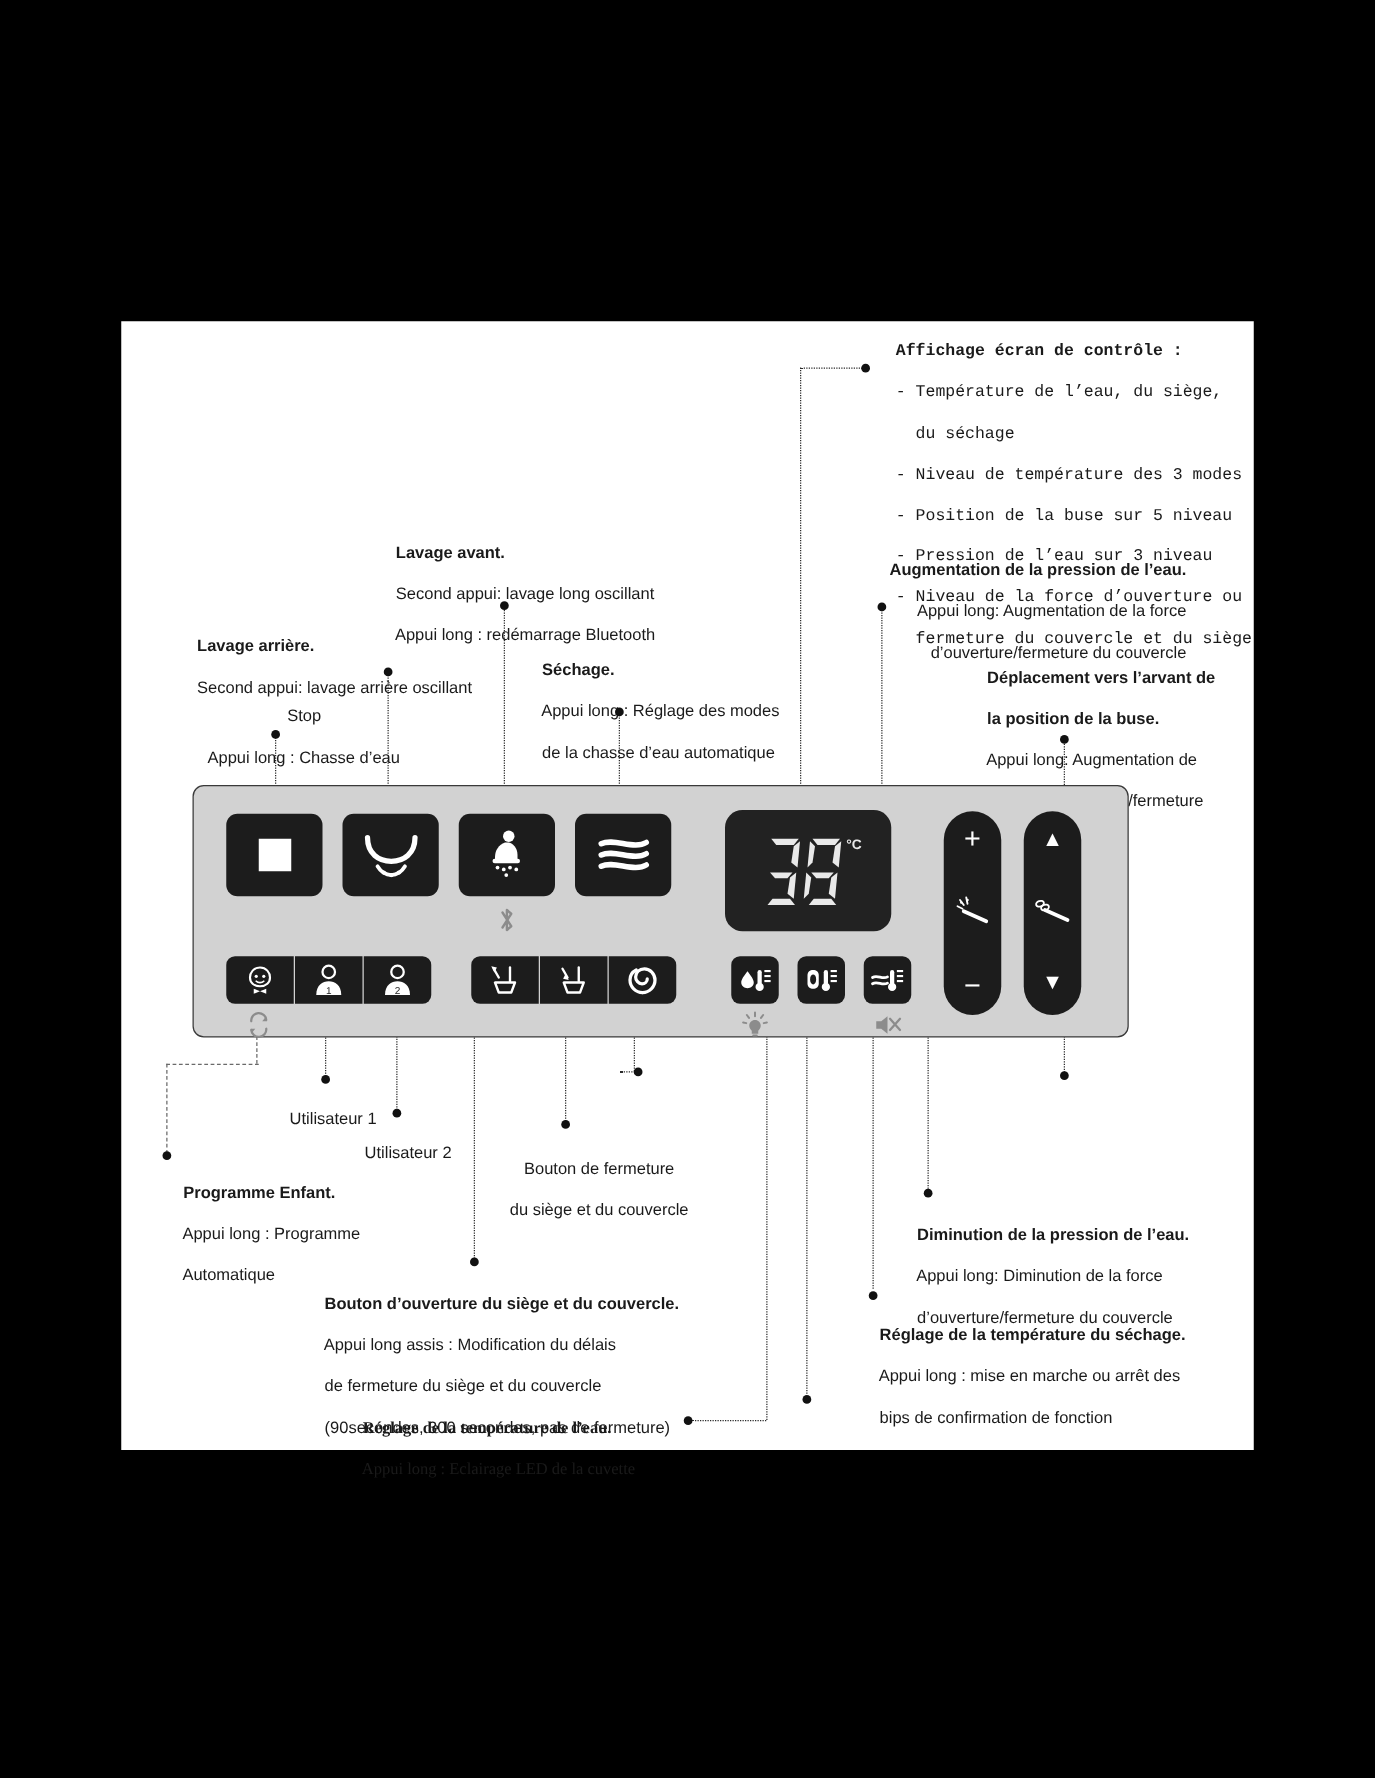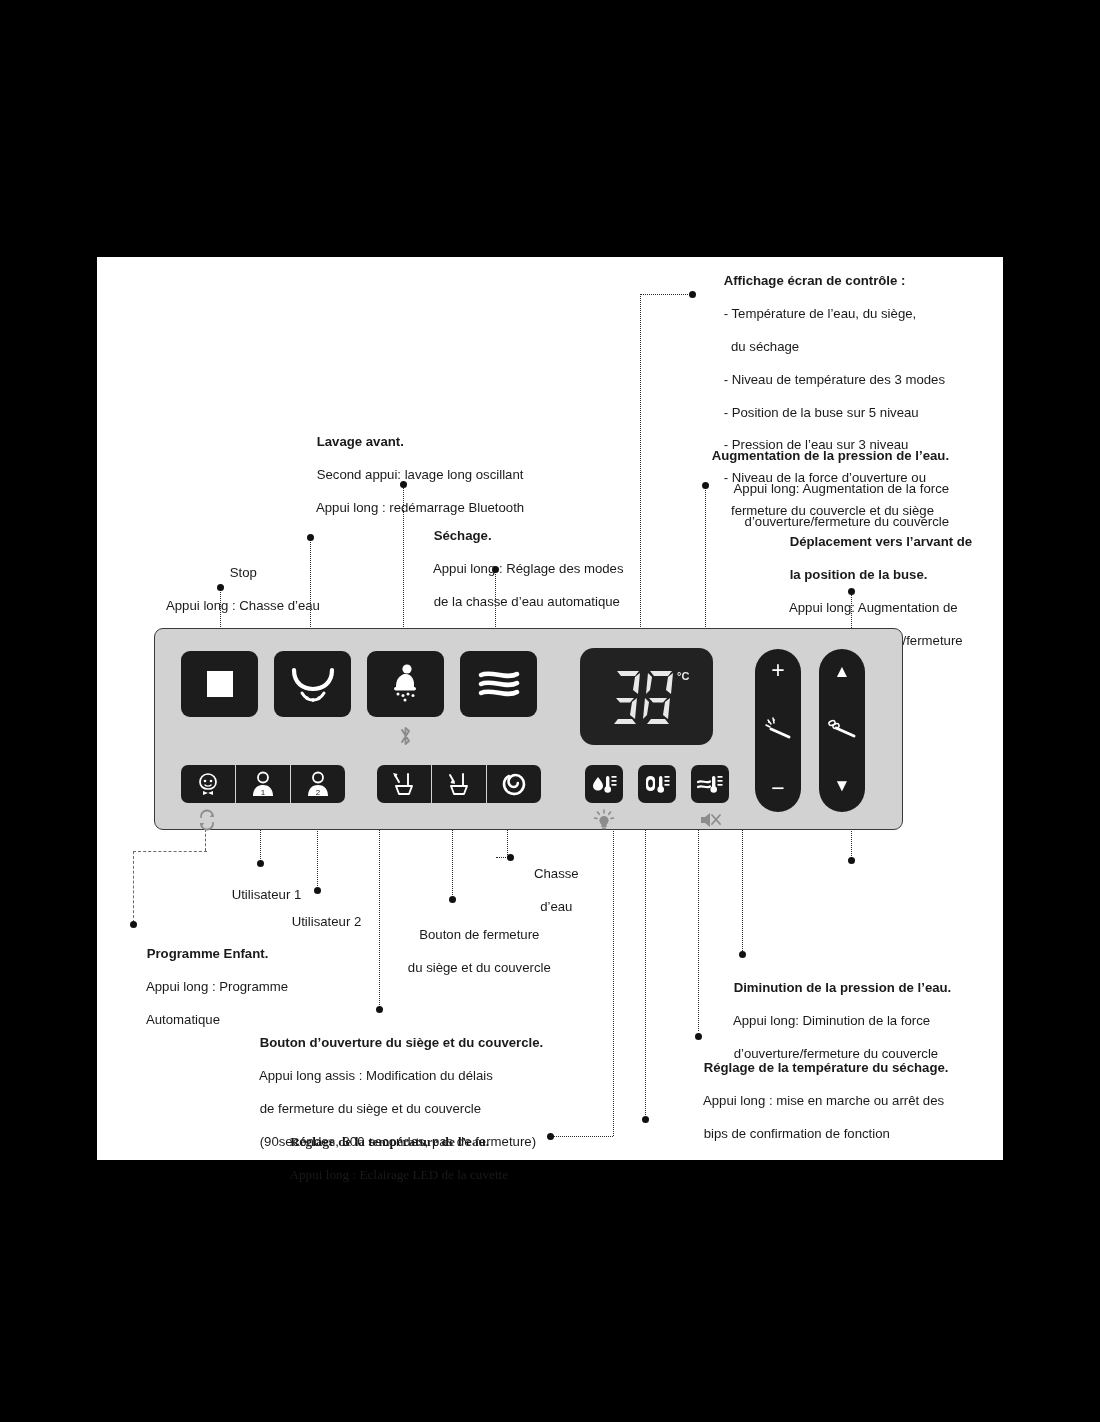--- a/index.html
+++ b/index.html
@@ -36,37 +36,41 @@
 
   
   #seg{position:absolute;left:32px;top:20px;}
   #degc{position:absolute;left:97px;top:22px;color:#e9e9e9;font-size:11px;font-weight:bold;}
 </style>
 </head>
 <body>
 
 <div id="page">
 
-  <div class="txt" style="left:612px;top:0px;">
+  <div class="txt" style="left:588px;top:0px;font-family:Liberation Mono, monospace;">
     <span class="bold">Affichage écran de contrôle :</span><br>
     <span>- Température de l’eau, du siège,</span><br>
     <span>  du séchage</span><br>
     <span>- Niveau de température des 3 modes</span><br>
     <span>- Position de la buse sur 5 niveau</span><br>
     <span>- Pression de l’eau sur 3 niveau</span><br>
     <span>- Niveau de la force d’ouverture ou</span><br>
     <span>  fermeture du couvercle et du siège</span>
   </div>
 
   <div class="txt" style="left:205px;top:161px;">
     <span class="bold">Lavage avant.</span><br>
     <span>Second appui: lavage long oscillant</span><br>
     <span>Appui long : redémarrage Bluetooth</span>
   </div>
 
+  <div class="txt" style="left:46px;top:236px;">
+    <span class="bold">Lavage arrière.</span><br>
+    <span>Second appui: lavage arrière oscillant</span>
+  </div>
 
   <div class="txt ctr" style="left:0px;top:292px;width:278px;">
     <span>Stop</span><br>
     <span>Appui long : Chasse d’eau</span>
   </div>
 
   <div class="txt" style="left:322px;top:255px;">
     <span class="bold">Séchage.</span><br>
     <span>Appui long : Réglage des modes</span><br>
     <span>de la chasse d’eau automatique</span>
@@ -123,24 +127,20 @@
     <span>du siège et du couvercle</span>
   </div>
 
   <div class="txt" style="left:148px;top:762px;">
     <span class="bold">Bouton d’ouverture du siège et du couvercle.</span><br>
     <span>Appui long assis : Modification du délais</span><br>
     <span>de fermeture du siège et du couvercle</span><br>
     <span>(90secondes, 300 secondes, pas de fermeture)</span>
   </div>
 
-  <div class="txt ctr" style="left:412px;top:593px;width:80px;">
-    <span>Chasse</span><br>
-    <span>d’eau</span>
-  </div>
 
   <div class="h" style="left:543px;top:37px;width:52px;"></div>
   <div class="v" style="left:543px;top:37px;height:337px;"></div>
   <div class="dot" style="left:592px;top:34px;"></div>
 
   <div class="v" style="left:306px;top:228px;height:148px;"></div>
   <div class="dot" style="left:303px;top:224px;"></div>
 
   <div class="v" style="left:213px;top:280px;height:96px;"></div>
   <div class="dot" style="left:210px;top:277px;"></div>

